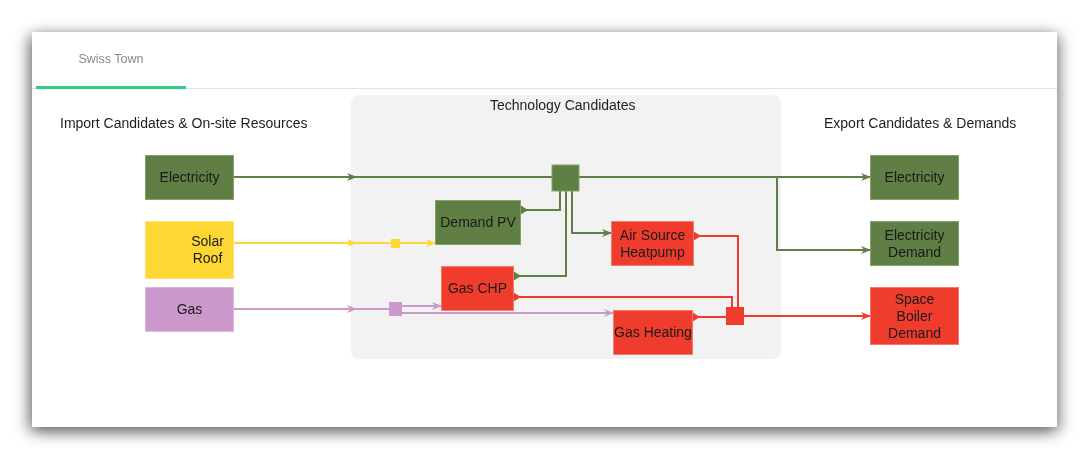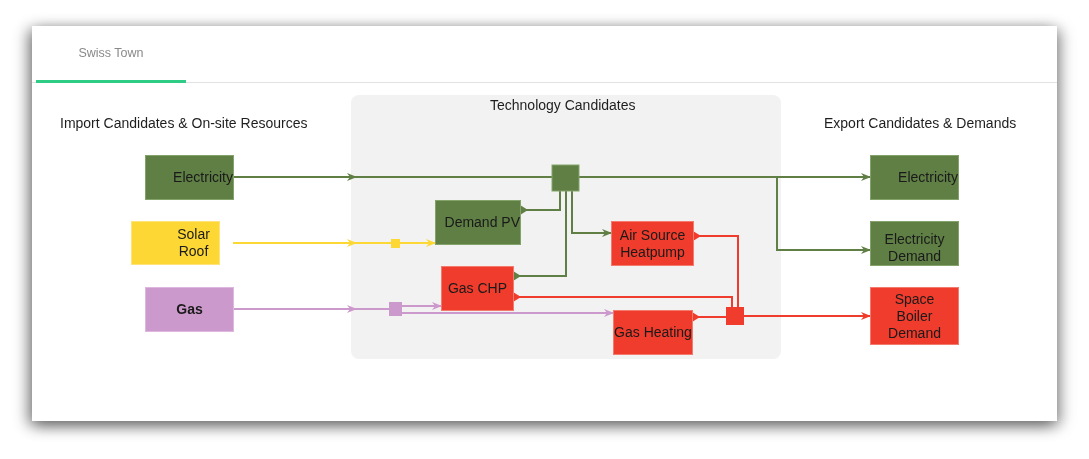--- a/index.html
+++ b/index.html
@@ -1,38 +1,38 @@
 <!DOCTYPE html>
 <html><head>
 <meta charset="utf-8">
 <style>
   html, body { margin:0; padding:0; }
   body {
     width:1089px; height:459px; background:#ffffff; position:relative; overflow:hidden;
     font-family:"Liberation Sans", sans-serif;
   }
   .panel {
-    position:absolute; left:32px; top:26px; width:1025px; height:395px;
+    position:absolute; left:32px; top:32px; width:1025px; height:395px;
     background:#ffffff;
     box-shadow: -4px 4px 14px rgba(0,0,0,0.45), 4px 4px 14px rgba(0,0,0,0.35);
   }
   .tabbar { position:absolute; left:0; top:0; width:1025px; height:56px; border-bottom:1px solid #e2e2e2; }
   .tab {
     position:absolute; left:4px; top:0; width:150px; height:54px;
     border-bottom:3px solid #2ecc85; color:#8a8a8a; font-size:12.5px;
     display:flex; align-items:center; justify-content:center; cursor:pointer;
   }
   .diagram { position:absolute; left:0; top:0; width:1089px; height:459px; }
   .group-bg { position:absolute; left:351px; top:95px; width:430px; height:264px; background:#f2f2f2; border-radius:8px; }
   .heading { position:absolute; font-size:14px; color:#1e1e1e; white-space:nowrap; }
   .node {
     position:absolute; display:flex; align-items:center; justify-content:center; text-align:center;
     font-size:14px; color:#1a1a1a; line-height:17px; box-sizing:border-box; cursor:pointer;
   }
-  .green { background:#5f7f45; border:1px solid #83a36a;justify-content:flex-end; }
+  .green { background:#5f7f45; border:1px solid #83a36a; }
   .yellow { background:#fdd835; border:1px solid #fde37a; }
   .purple { background:#cc99cc; border:1px solid #ddb7dd; }
   .red { background:#f03c2c; border:1px solid #f57a6e; }
   svg.links { position:absolute; left:0; top:0; }
 </style>
 </head>
 <body>
 
 <div class="panel">
   <div class="tabbar">
@@ -90,24 +90,24 @@
     <path d="M693,231 L701,236 L693,241 Z" fill="#f03c2c"></path>
     <path d="M692,317 L726,317" stroke="#f03c2c" stroke-width="2" fill="none"></path>
     <path d="M692,312 L700,317 L692,322 Z" fill="#f03c2c"></path>
     <path d="M744,316 L870,316" stroke="#f03c2c" stroke-width="2" fill="none" marker-end="url(#ar)"></path>
     <rect x="726" y="307" width="18" height="18" fill="#f03c2c"></rect>
   </svg>
 
   <div class="node green" style="left:145px; top:155px; width:89px; height:45px;">
     <span>Electricity</span>
   </div>
-  <div class="node yellow" style="left:131px; top:221px; width:89px; height:44px;padding-left:36px;">
+  <div class="node yellow" style="left:145px; top:221px; width:89px; height:58px;padding-left:36px;">
     <span>Solar Roof</span>
   </div>
-  <div class="node purple" style="left:145px; top:287px; width:89px; height:45px;font-weight:bold;">
+  <div class="node purple" style="left:145px; top:287px; width:89px; height:45px;">
     <span>Gas</span>
   </div>
 
   <div class="node green" style="left:435px; top:200px; width:86px; height:45px;">
     <span>Demand PV</span>
   </div>
   <div class="node red" style="left:441px; top:266px; width:73px; height:45px;">
     <span>Gas CHP</span>
   </div>
   <div class="node red" style="left:611px; top:221px; width:83px; height:45px; flex-direction:column;">

